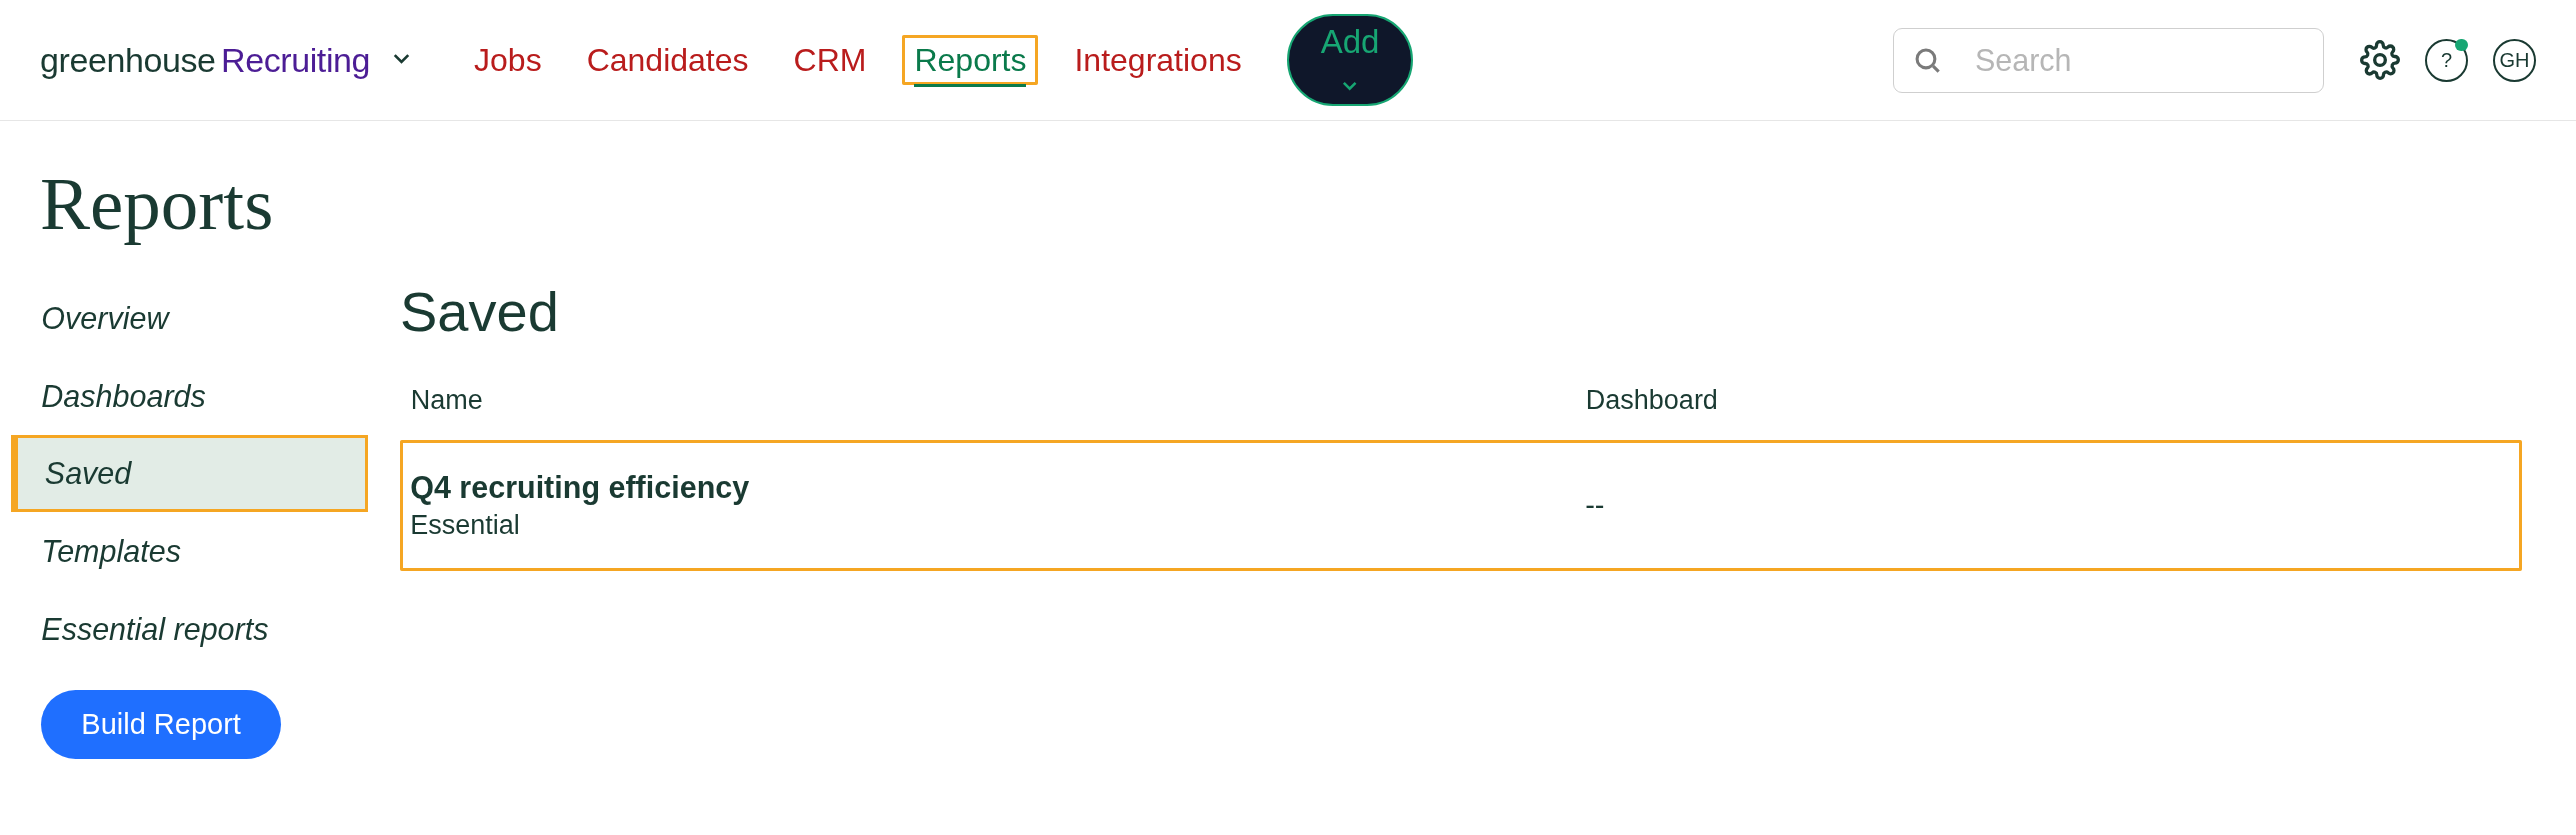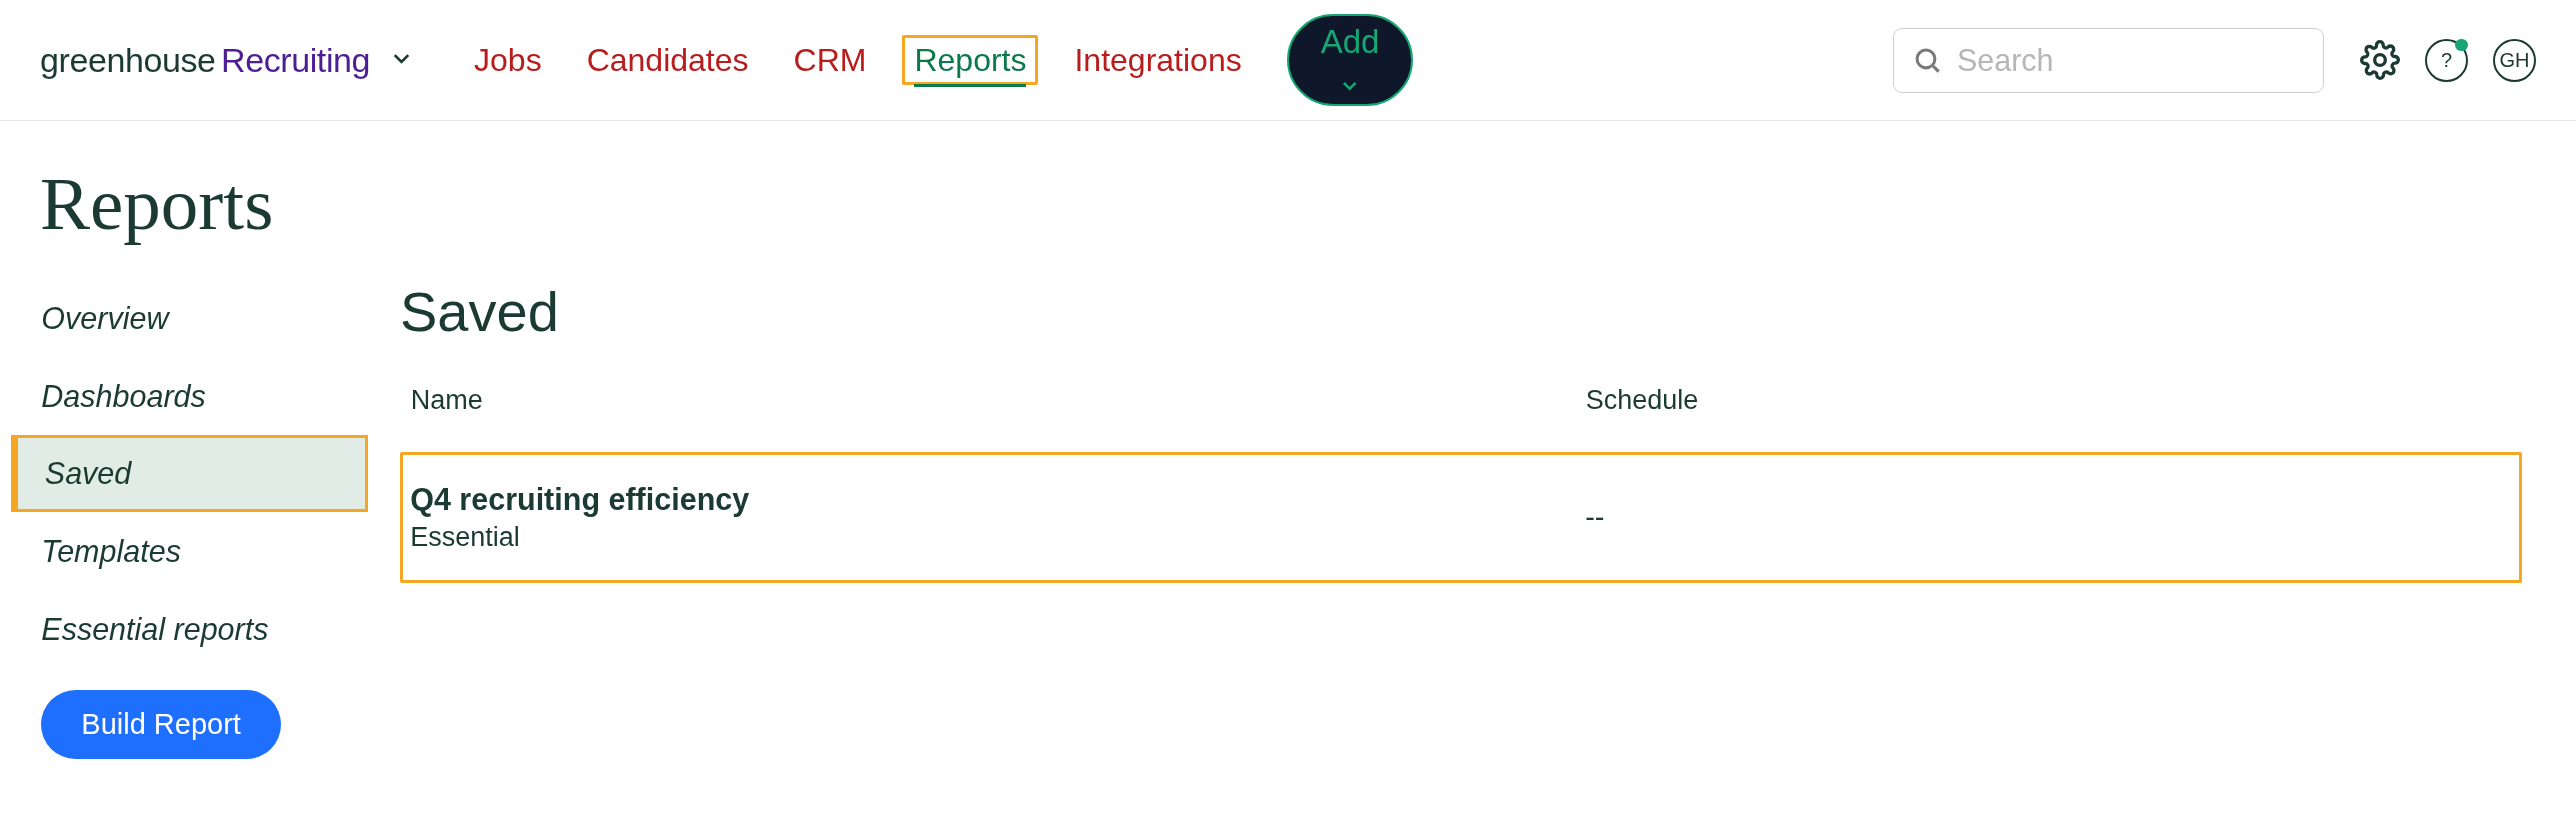--- a/index.html
+++ b/index.html
@@ -44,21 +44,21 @@
   
   .nav-spacer { flex: 1; }
   
   .search-wrap {
     display:flex; align-items:center;
     border: 1.8px solid #cfcfcf; border-radius: 9px;
     padding: 9px 18px; width: 431px; height: 65px;
   }
   .search-wrap input {
     border:none; outline:none; font-size: 30.5px; width:100%;
-    color:#ec4899; background:transparent;
+    color:#ec4899; background:transparent;margin-left:18px;
   }
   .search-wrap input::placeholder { color:#b6b6b6; }
   .search-icon { margin-right: 14.4px; display:flex; }
   
   .top-icons { display:flex; align-items:center; gap: 25px; margin-left: 36px; }
   .circle-btn {
     width: 43px; height: 43px; border-radius: 50%;
     border: 2.7px solid #1a3a32; display:flex; align-items:center; justify-content:center;
     font-size: 20px; color:#1a3a32; cursor:pointer; position:relative;
   }
@@ -100,21 +100,20 @@
     display:flex; font-size: 27px; font-weight:400; color:#1a3a32;
     padding: 5.4px 10.8px 23.4px 10.8px;
   }
   .col-name { flex: 0 0 1175px; }
   .col-sched { flex: 1; }
   
   .row {
     display:flex; align-items:center;
     border-top: 1.8px solid #e2e2e2;
     padding: 30.5px 10.8px;
-    margin-top: 12px;
   }
   .row.highlight {
     border: 3.6px solid #f5a623; border-radius:1.8px;
     padding: 27px 7.2px;
   }
   .row-title { font-size: 30.5px; font-weight:700; color:#1a3a32; }
   .row-sub   { font-size: 27px; color:#1a3a32; margin-top:5.4px; }
   .row .col-sched { font-size: 29px; color:#1a3a32; }
   .rows-border-bottom { border-bottom: 1.8px solid #e2e2e2; }
 
@@ -191,21 +190,21 @@
     <div class="sidebar-item">Templates</div>
     <div class="sidebar-item">Essential reports</div>
     <button class="build-btn">Build Report</button>
   </div>
 
   <div class="main">
     <h2 class="section-h">Saved</h2>
 
     <div class="table-head">
       <div class="col-name">Name</div>
-      <div class="col-sched">Schedule</div>
+      <div class="col-sched">Dashboard</div>
     </div>
 
     <div class="row highlight">
       <div class="col-name">
         <div class="row-title">Q4 recruiting efficiency</div>
         <div class="row-sub">Essential</div>
       </div>
       <div class="col-sched">--</div>
     </div>
 

